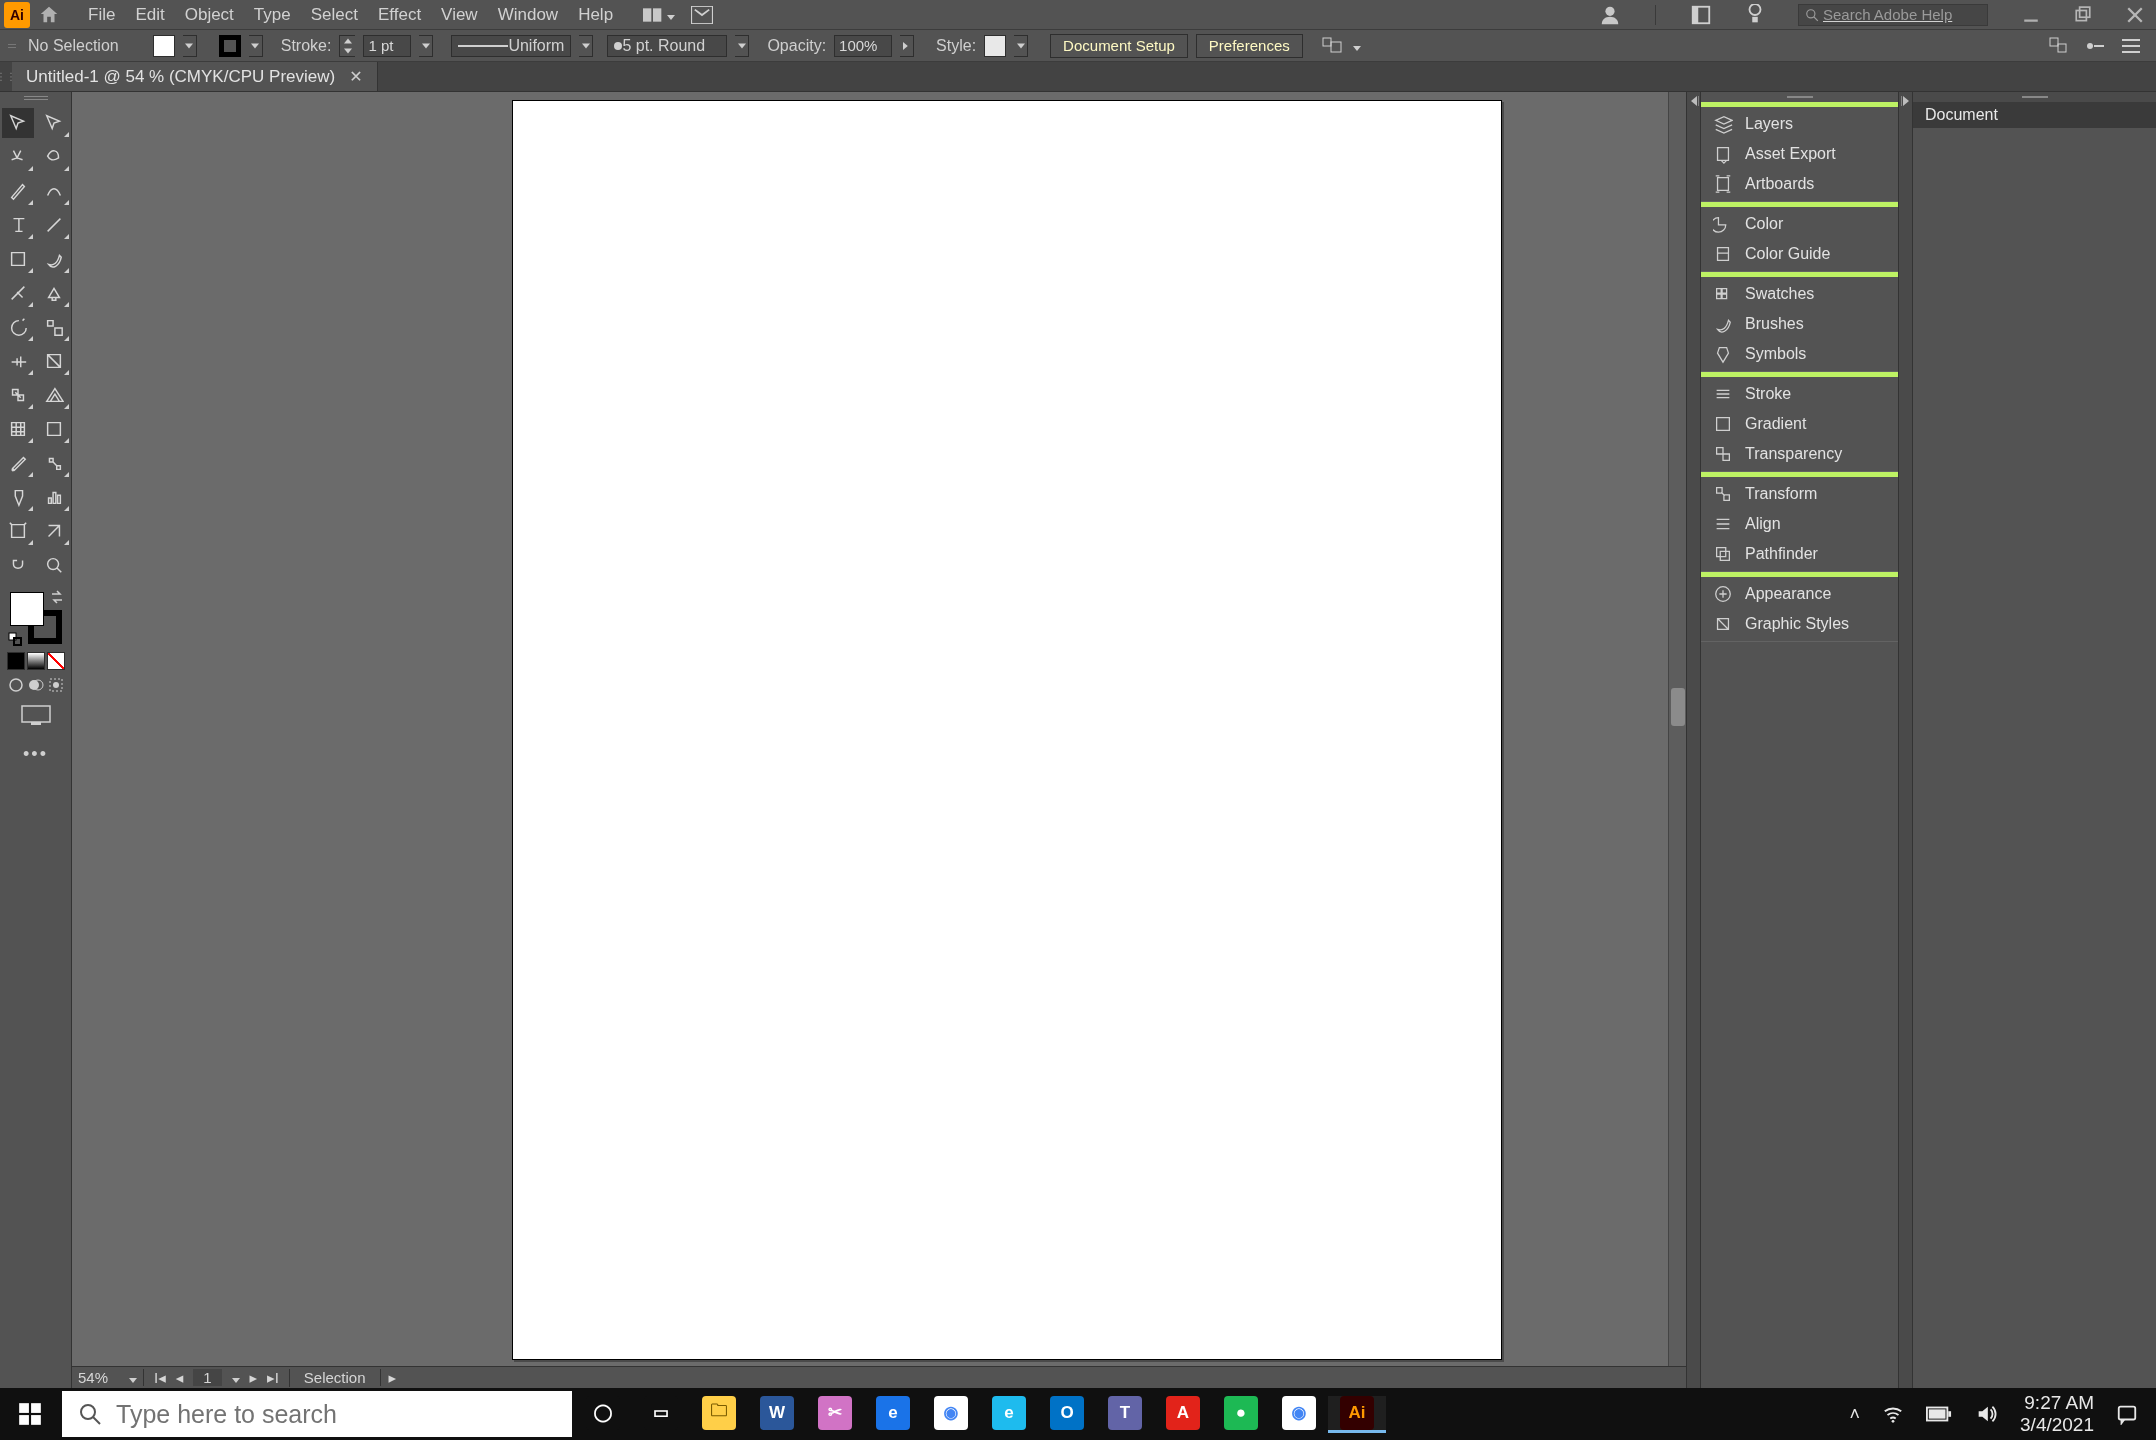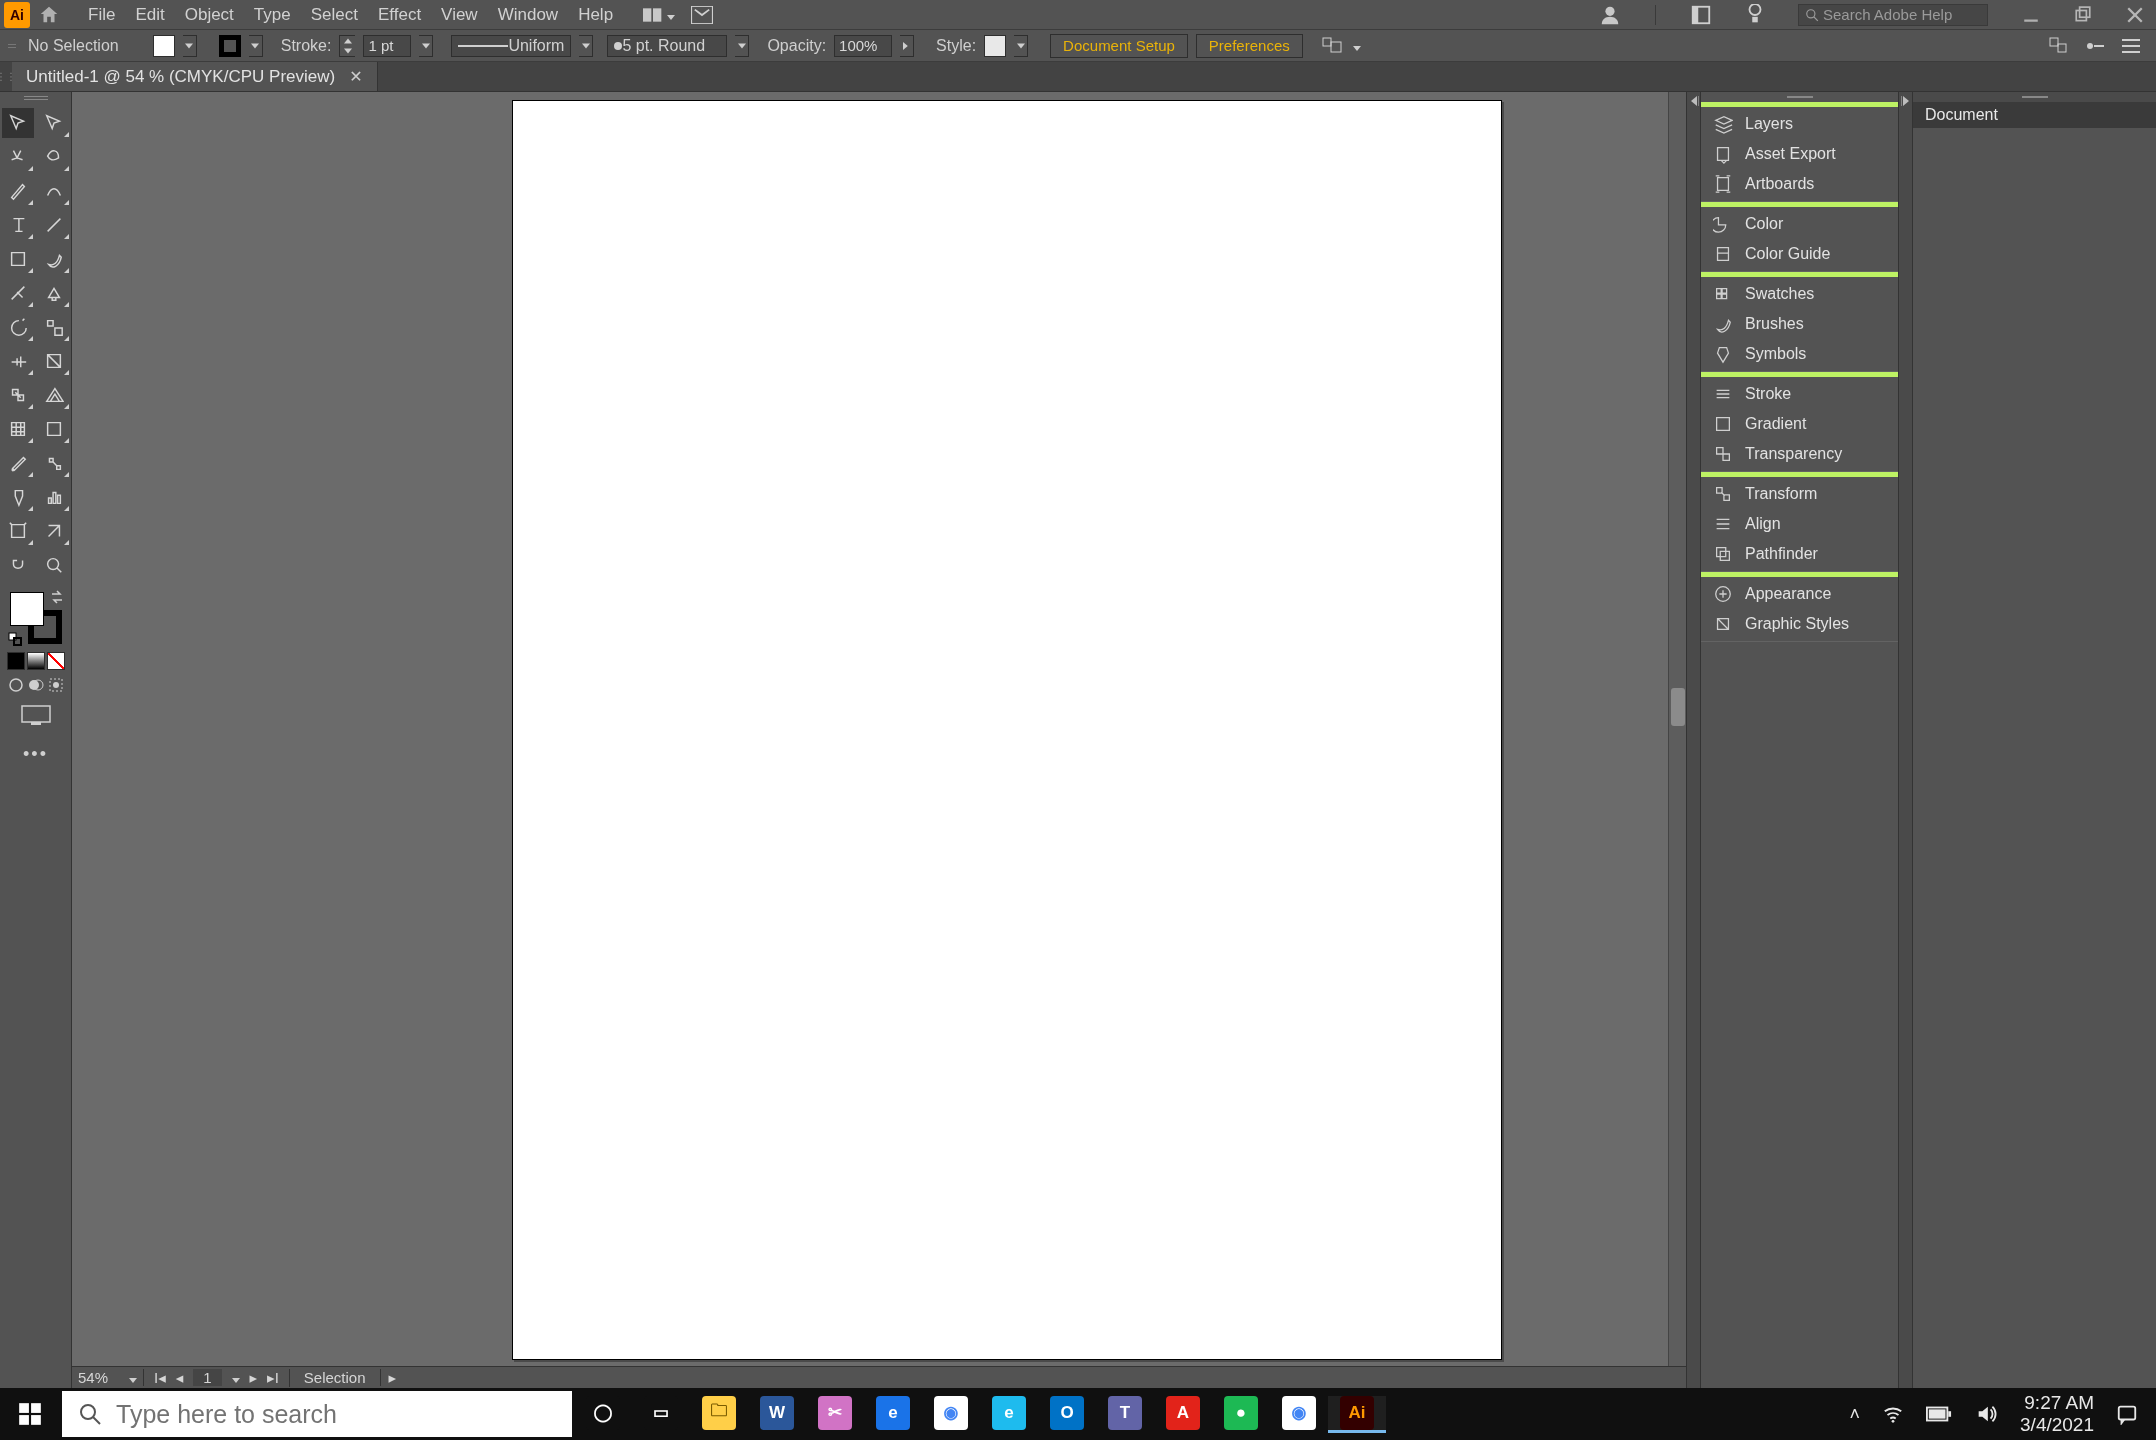--- a/index.html
+++ b/index.html
@@ -9,21 +9,21 @@
 .menubar {
   height: 29px; background: #535353; display: flex; align-items: center;
   color: #d1d1d1; font-size: 17px; padding: 0 4px; position: relative;
 }
 .menubar .ai-logo { width: 26px; height: 26px; background: #ff9a00; color: #330000;
   font-weight: bold; font-size: 14px; display:flex; align-items:center; justify-content:center;
   border-radius: 3px; margin-right: 8px; }
 .menubar .home-icon { width: 22px; height: 22px; margin-right: 18px; opacity: .8; }
 .menubar .menu-item { padding: 0 10px; cursor: default; font-size: 17px; }
 .menubar .workspace-switch { margin-left: 20px; display:flex; align-items:center; gap:4px; }
-.menubar .right { margin-left: auto; display: flex; align-items: center; gap: 34px; padding-right: 8px; }
+.menubar .right { margin-left: auto; display: flex; align-items: center; gap: 34px; padding-right: 8px; text-decoration: underline; }
 .menubar .search-box { background: #464646; border: 1px solid #3a3a3a; height: 22px;
   width: 190px; display:flex; align-items:center; padding:0 6px; color:#9a9a9a; font-size:15px; gap:4px;}
 .menubar .win-btn { width: 18px; height: 18px; opacity:.8; }
 .icon-svg { fill: #c8c8c8; }
 
 
 .controlbar {
   height: 33px; background: #535353; border-top: 1px solid #3c3c3c; border-bottom: 1px solid #3c3c3c;
   display: flex; align-items: center; color: #d1d1d1; font-size: 16px; padding: 0 8px; gap: 8px;
   position: relative;
@@ -40,21 +40,21 @@
   border:1px solid #2e2e2e; border-left:none; background:#535353;}
 .dd-caret svg{width:8px;height:8px;fill:#cfcfcf;}
 .num-input { width: 48px; height:22px; background:#484848; border:1px solid #2e2e2e;
   color:#d8d8d8; font-size:15px; padding:0 4px; display:flex; align-items:center;}
 .stepper { width:16px; display:flex;flex-direction:column;border:1px solid #2e2e2e;border-right:none;}
 .stepper span{height:10px;display:flex;align-items:center;justify-content:center;background:#535353;}
 .stepper span svg{width:8px;height:6px;fill:#cfcfcf;}
 .wide-dd { height:22px; background:#484848; border:1px solid #2e2e2e; display:flex;
   align-items:center; padding:0 6px; }
 .btn { height:24px; padding:0 12px; background:#535353; border:1px solid #2e2e2e;
-  display:flex;align-items:center; font-size:15px; color:#eab308;}
+  display:flex;align-items:center; font-size:15px; color:#fef9c3;}
 .controlbar .right-icons { margin-left:auto; display:flex; gap:14px; padding-right:6px;}
 
 
 .tabbar { height: 30px; background: #434343; border-bottom: 1px solid #333; display:flex; }
 .tabbar .grip { width:12px; display:flex;align-items:center;justify-content:center;color:#888;font-size:10px;}
 .tab { background:#535353; padding:0 14px; display:flex;align-items:center; gap:14px;
   color:#e2e2e2; font-size:17px; border-right:1px solid #333; }
 .tab .close { font-size:16px; opacity:.85; }
 
 

